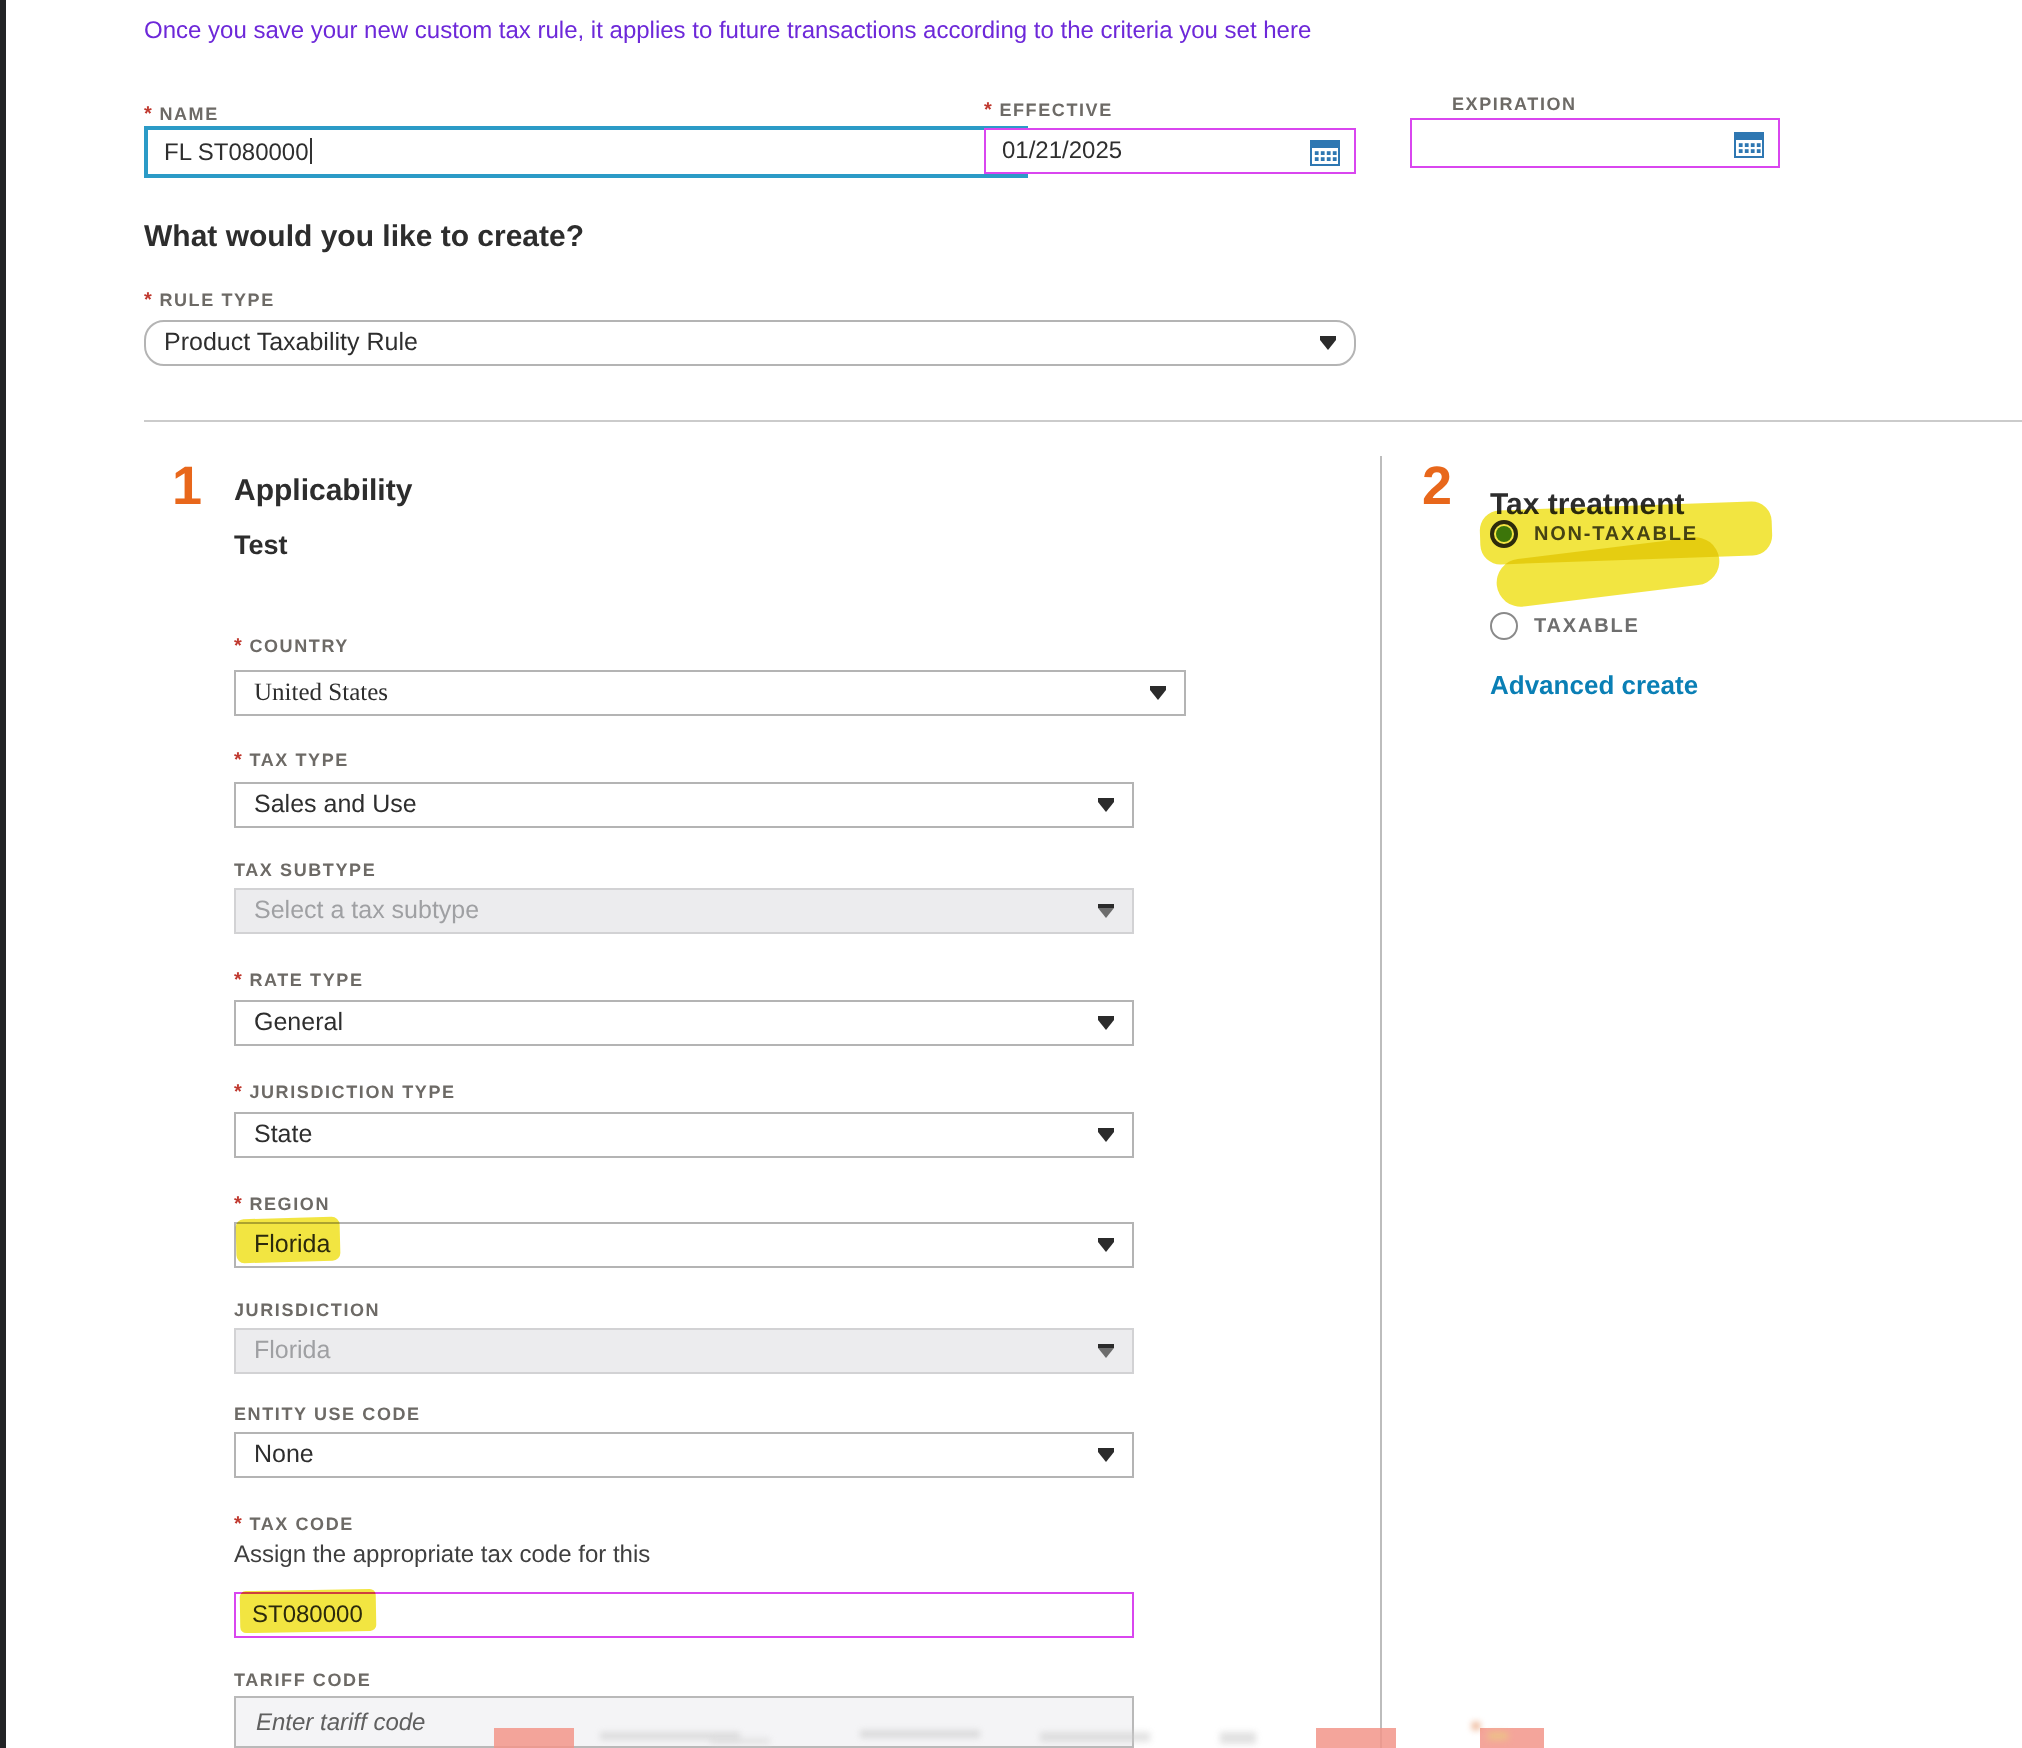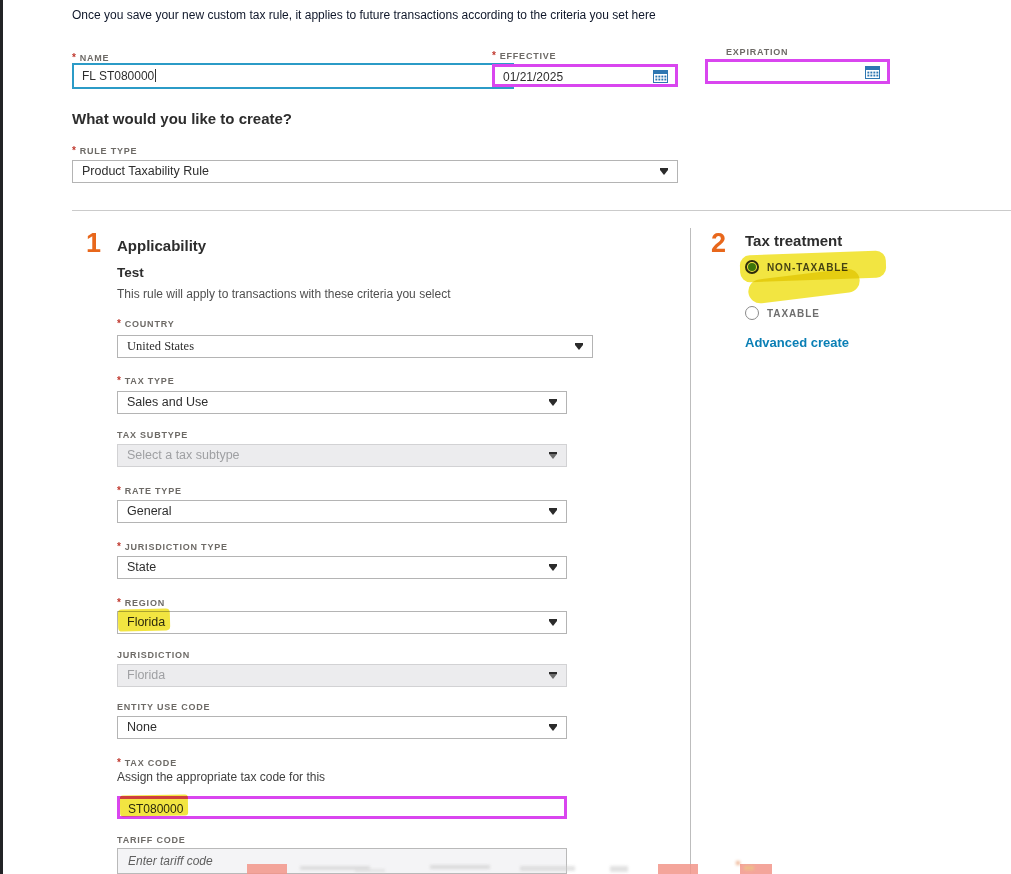--- a/index.html
+++ b/index.html
@@ -4,30 +4,30 @@
 <style>
   * { margin:0; padding:0; box-sizing:border-box; }
   html,body { background:#ffffff; }
   body { font-family:"Liberation Sans","DejaVu Sans",sans-serif; }
   .page {
     position:relative; width:1011px; height:874px; background:#ffffff;
     overflow:hidden; margin:0;
   }
   .left-edge { position:absolute; left:0; top:0; width:3px; height:874px; background:#222326; }
 
-  .intro { position:absolute; left:72px; top:8px; font-size:12px; color:#0f172a; }
+  .intro { position:absolute; left:72px; top:8px; font-size:12px; color:#6d28d9; }
 
   .flabel {
     position:absolute; font-size:9px; color:#6d6a66; letter-spacing:0.8px;
     font-weight:bold; text-transform:uppercase; white-space:nowrap;
   }
   .req { color:#c0392f; margin-right:3px; font-size:10px; }
 
   .tbox {
-    position:absolute; background:#fff; border:3px solid #d946ef;
+    position:absolute; background:#fff; border:1px solid #d946ef;
     font-size:12px; color:#2e2e2e; line-height:21px; padding:0 8px;
     white-space:nowrap; overflow:hidden;
   }
   .tbox.focused { border:2px solid #2b9bc7; line-height:22px; }
   .cursor { display:inline-block; width:1px; height:13px; background:#333; vertical-align:-2px; margin-left:1px; }
 
   .cal { position:absolute; right:7px; top:50%; transform:translateY(-50%); width:15px; height:14px; }
 
   .selbox {
     position:absolute; background:#fff; border:1px solid #b4b4b4; height:23px;
@@ -132,32 +132,31 @@
         <rect x="5.4" y="9.6" width="1.9" height="1.9" fill="#2e77b2"></rect>
         <rect x="8.4" y="9.6" width="1.9" height="1.9" fill="#2e77b2"></rect>
         <rect x="11.4" y="9.6" width="1.9" height="1.9" fill="#2e77b2"></rect>
     </svg>
   </div>
 
   <div class="h1" style="left:72px; top:110px;">What would you like to create?</div>
   <div class="flabel" style="left:72px; top:145px;">
     <span class="req">*</span><span>RULE TYPE</span>
   </div>
-  <div class="selbox" style="left:72px; top:160px; width:606px;">
+  <div class="selbox" style="left:72px; top:160px; width:606px;border-radius:10px;">
     <span>Product Taxability Rule</span>
     <span class="caret"></span>
   </div>
 
   <div class="hdivider"></div>
   <div class="vdivider"></div>
 
   <div class="secnum" style="left:86px; top:228px;">1</div>
   <div class="sectitle" style="left:117px; top:237px;">Applicability</div>
   <div class="subtitle" style="left:117px; top:265px;">Test</div>
-  <div class="desc" style="left:117px; top:287px;">This rule will apply to transactions with these criteria you select</div>
 
   <div class="flabel" style="left:117px; top:318px;">
     <span class="req">*</span><span>COUNTRY</span>
   </div>
   <div class="selbox" style="left:117px; top:335px; width:476px;font-family:Liberation Serif, serif;">
     <span>United States</span>
     <span class="caret"></span>
   </div>
 
   <div class="flabel" style="left:117px; top:375px;">
@@ -227,21 +226,21 @@
   <div class="hl" style="left:120px; top:795px; width:68px; height:21px; transform:rotate(-1deg); border-radius:3px;"></div>
 
   <div class="flabel" style="left:117px; top:835px;">
     <span>TARIFF CODE</span>
   </div>
   <div class="tariff" style="left:117px; top:848px; width:450px;">
     <span>Enter tariff code</span>
   </div>
 
   <div class="secnum" style="left:711px; top:228px;">2</div>
-  <div class="sectitle" style="left:745px; top:232px;">Tax treatment</div>
+  <div class="sectitle" style="left:745px; top:244px;">Tax treatment</div>
 
   <div class="radio-row" style="left:745px; top:260px;">
     <span class="radio sel"></span>
     <span class="radio-label">NON-TAXABLE</span>
   </div>
 
   <div class="hl r10" style="left:740px; top:253px; width:146px; height:27px; transform:rotate(-2deg);"></div>
   <div class="hl r10" style="left:748px; top:274px; width:112px; height:24px; transform:rotate(-7deg); border-radius:12px;"></div>
 
   <div class="radio-row" style="left:745px; top:306px;">

